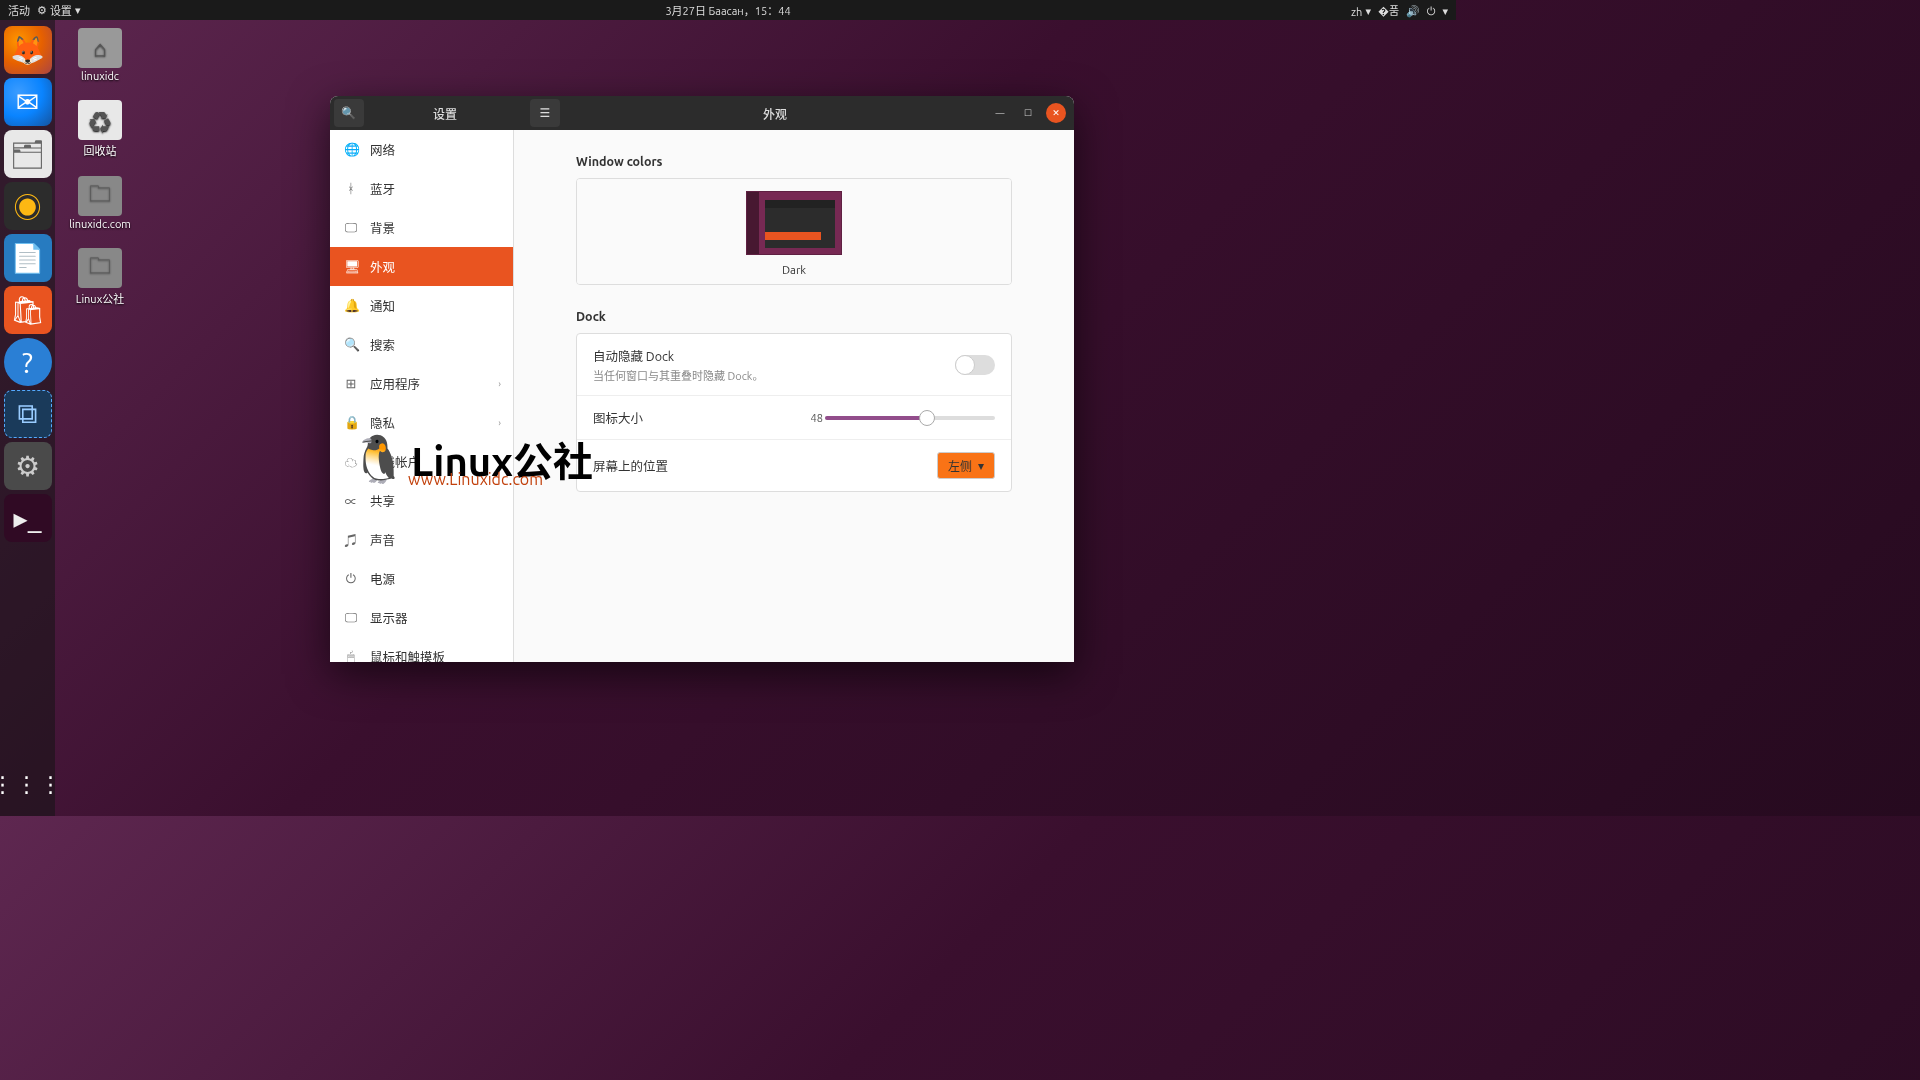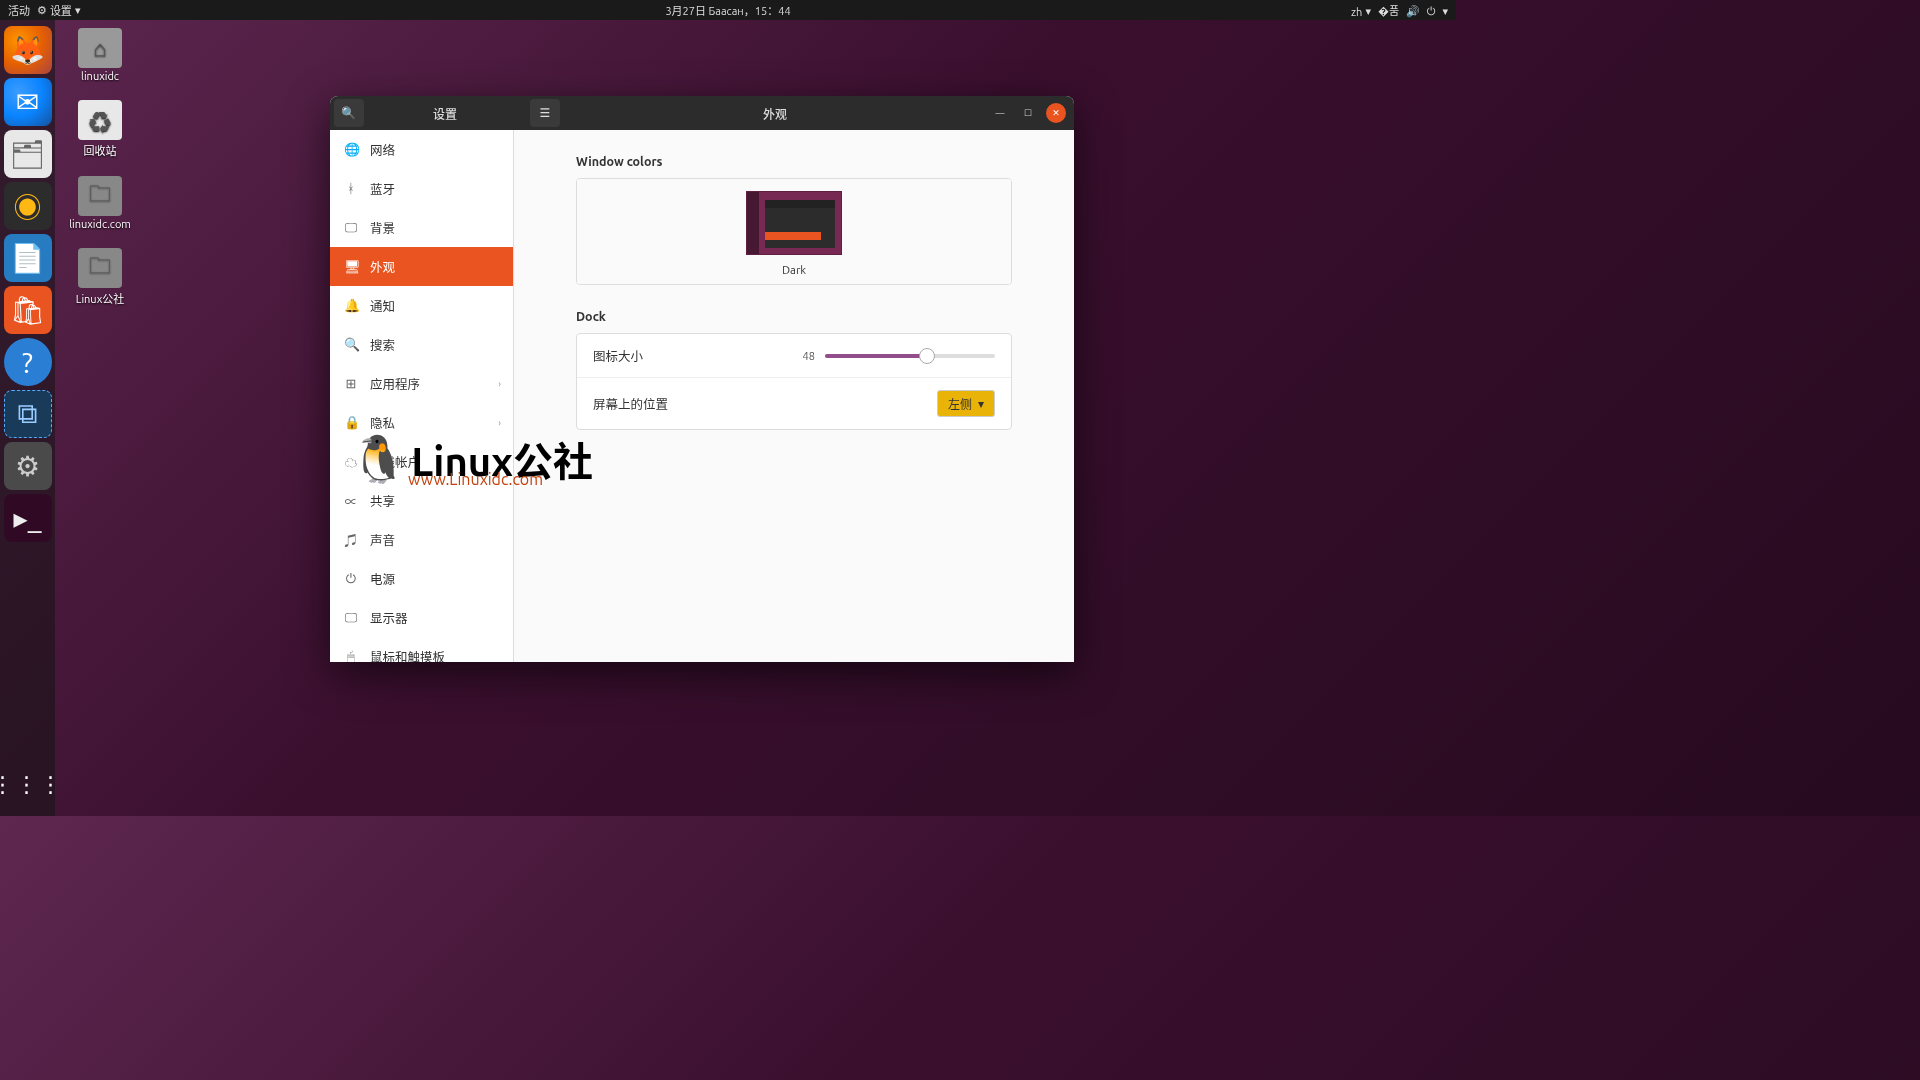--- a/index.html
+++ b/index.html
@@ -61,26 +61,26 @@
 .theme-preview.dark .win .hdr{background:#222}
 .theme-preview .accent{position:absolute;left:18px;bottom:14px;right:20px;height:8px;background:#e95420}
 .theme-name{font-size:11.5px}
 .panel{border:1px solid #ddd;border-radius:4px;background:#fff;margin-bottom:10px}
 .panel-row{padding:12px 16px;display:flex;align-items:center;justify-content:space-between;border-bottom:1px solid #eee}
 .panel-row:last-child{border-bottom:none}
 .row-label{font-size:12.5px}
 .row-sub{font-size:11px;color:#888;margin-top:2px}
 .toggle{width:40px;height:20px;background:#ddd;border-radius:10px;position:relative}
 .toggle .knob{width:20px;height:20px;background:#fff;border:1px solid #ccc;border-radius:50%;position:absolute;left:0;top:0}
-.slider-wrap{display:flex;align-items:center;gap:10px}
+.slider-wrap{display:flex;align-items:center;gap:2px}
 .slider-val{font-size:11px;color:#555}
 .slider{width:170px;height:4px;background:#ddd;border-radius:2px;position:relative}
 .slider .fill{position:absolute;left:0;top:0;bottom:0;width:60%;background:#924d8b;border-radius:2px}
 .slider .thumb{position:absolute;left:60%;top:50%;transform:translate(-50%,-50%);width:16px;height:16px;background:#fff;border:1px solid #aaa;border-radius:50%}
-.dropdown{border:1px solid #ccc;border-radius:3px;padding:4px 10px;font-size:12px;display:flex;align-items:center;gap:6px;background:#eab308}
+.dropdown{border:1px solid #ccc;border-radius:3px;padding:4px 10px;font-size:12px;display:flex;align-items:center;gap:6px;background:#f97316}
 .watermark{position:absolute;left:350px;top:430px;font-size:40px;font-weight:700;color:#000;pointer-events:none;z-index:50;display:flex;align-items:center}
 .watermark .tux{font-size:46px;margin-right:4px}
 .watermark .sub{position:absolute;left:58px;top:40px;font-size:16px;font-weight:400;color:#c2410c}
 </style>
 </head>
 <body>
 
 <div class="topbar">
   <div class="left">
     <span class="tb-item">活动</span>
@@ -222,20 +222,29 @@
               </div>
               <div class="accent"></div>
             </div>
           <div class="theme-name">Dark</div>
         </div>
       </div>
 
       <div class="sect-title">Dock</div>
       <div class="panel">
         <div class="panel-row">
+          <div>
+            <div class="row-label">自动隐藏 Dock</div>
+            <div class="row-sub">当任何窗口与其重叠时隐藏 Dock。</div>
+          </div>
+          <div class="toggle">
+              <div class="knob"></div>
+            </div>
+        </div>
+        <div class="panel-row">
           <div class="row-label">图标大小</div>
           <div class="slider-wrap">
             <span class="slider-val">48</span>
             <div class="slider">
                 <div class="fill"></div>
                 <div class="thumb"></div>
               </div>
           </div>
         </div>
         <div class="panel-row">

